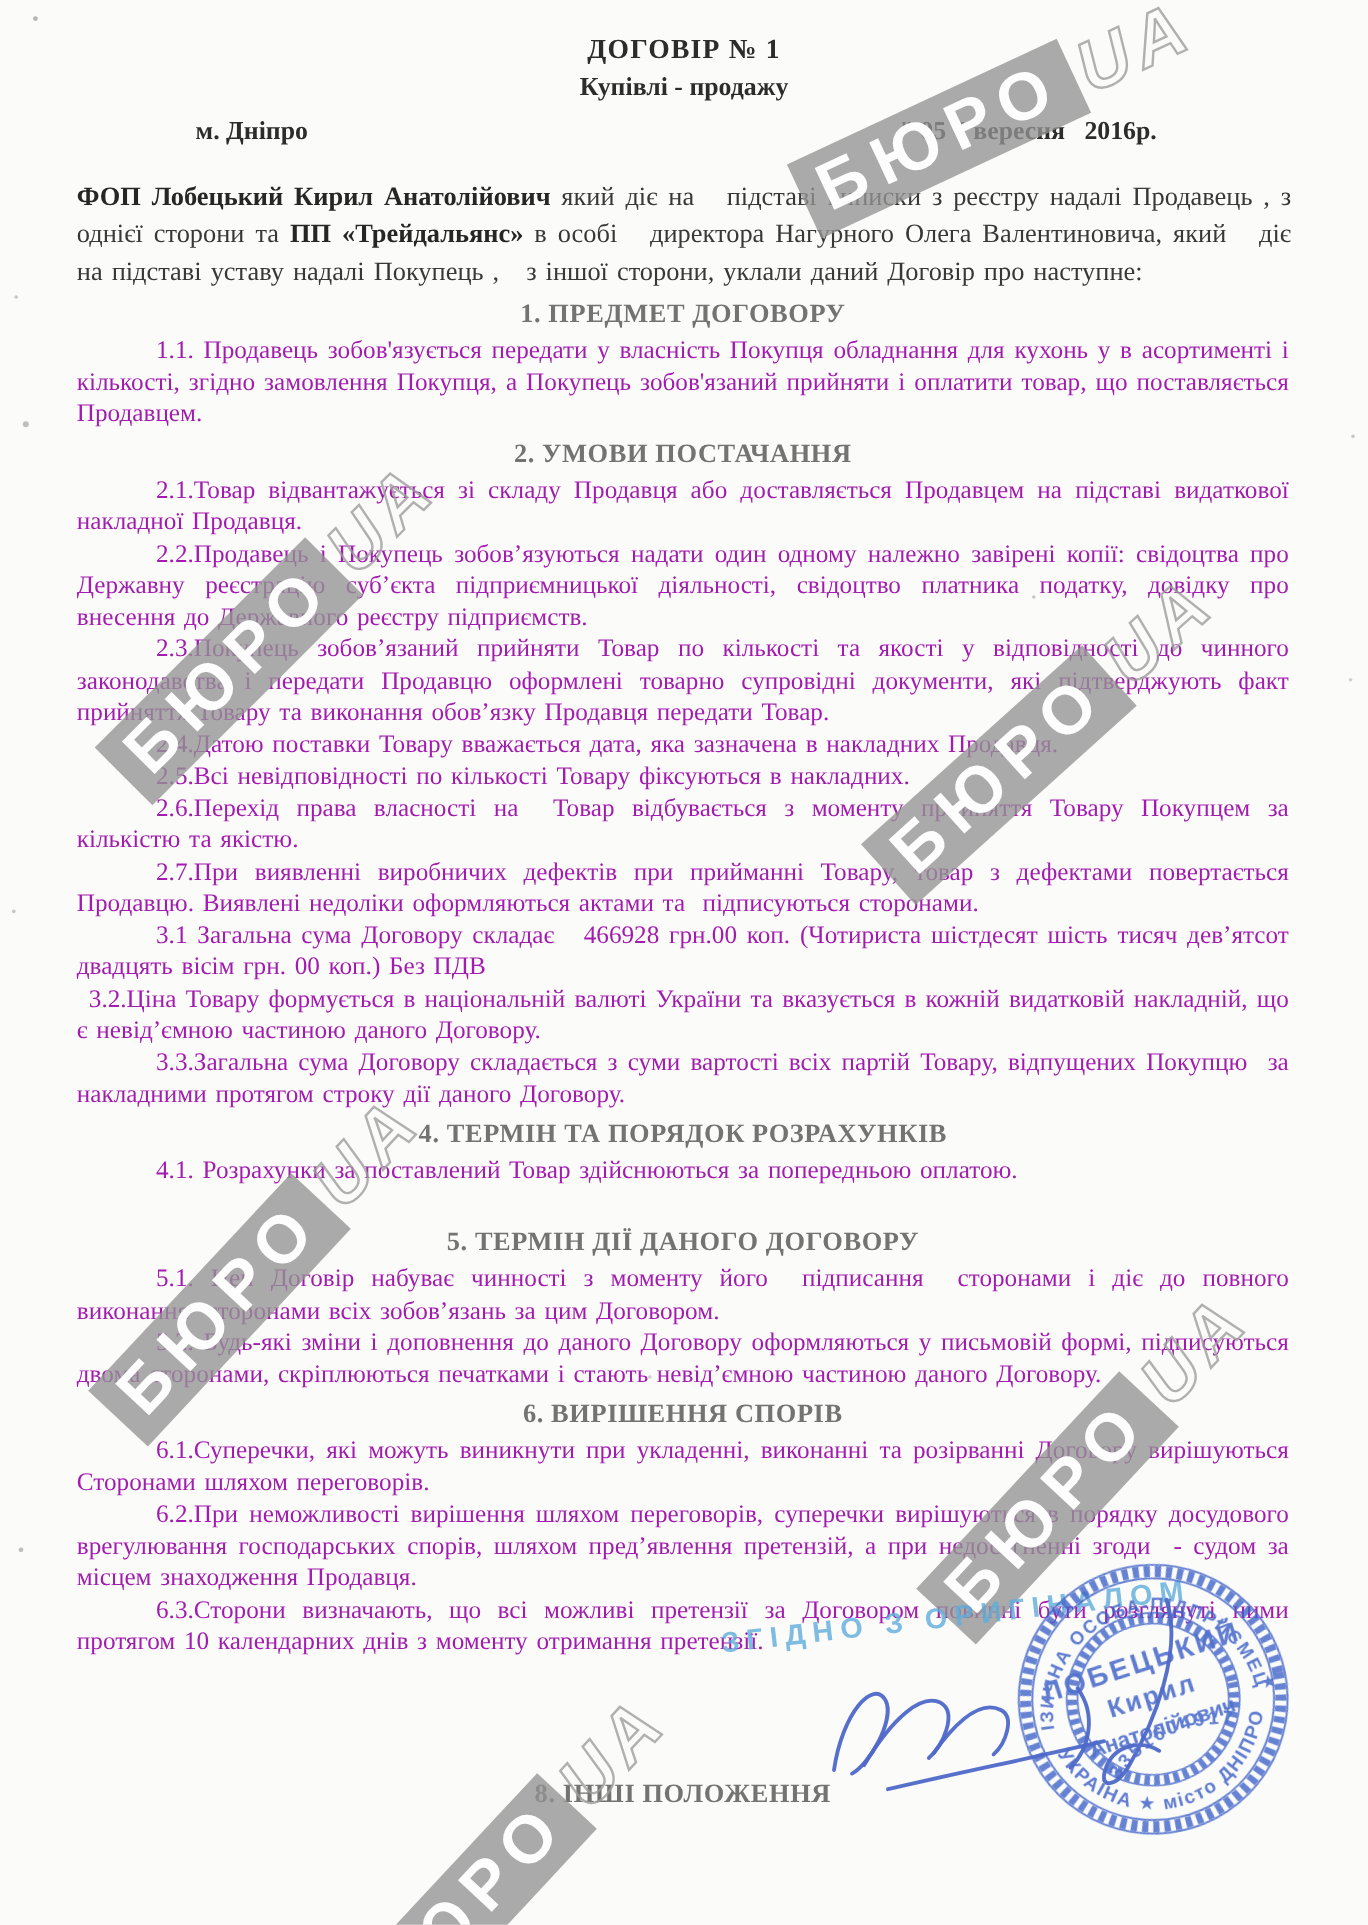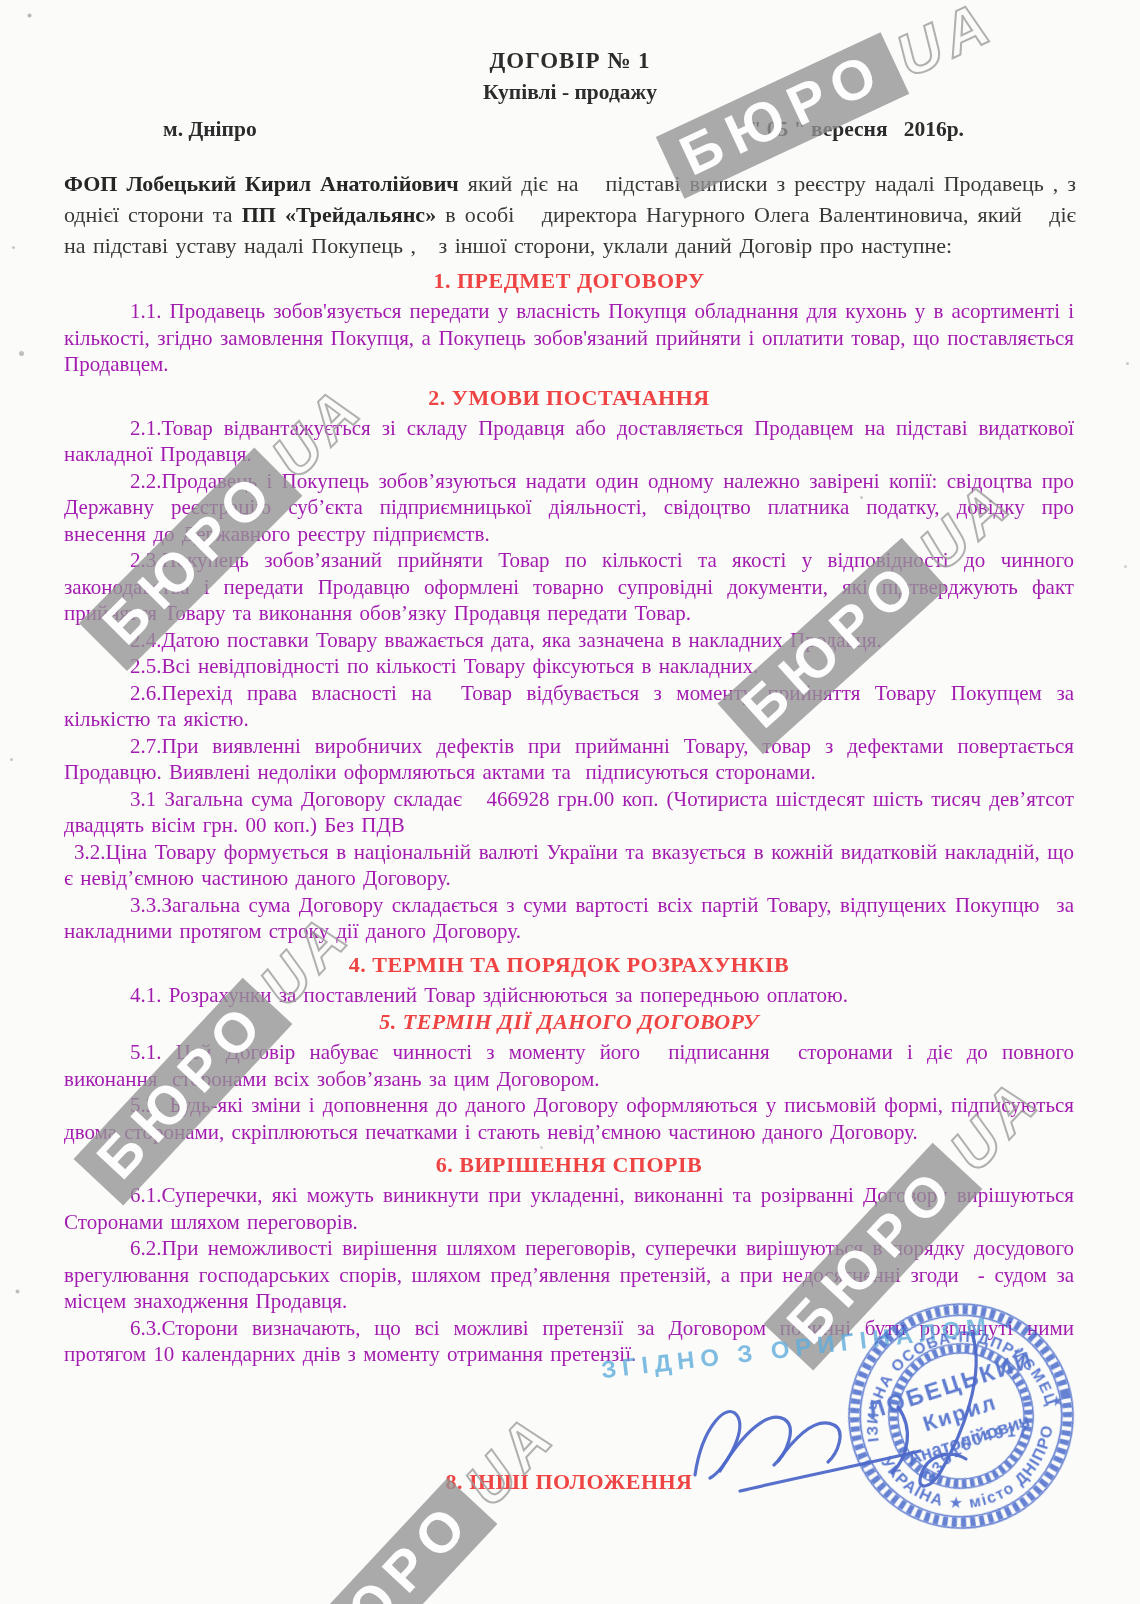--- a/index.html
+++ b/index.html
@@ -4,37 +4,37 @@
 <style>
   html,body{margin:0;padding:0;}
   body{
     width:1140px;height:1604px;overflow:hidden;position:relative;
     background:#fbfbf9;
     font-family:"Liberation Serif","DejaVu Serif",serif;
     color:#3a3a3a;
   }
   .page{position:absolute;inset:0;}
   
-  .title1{margin-top:48px;text-align:center;font-weight:bold;font-size:23px;color:#2c2c2c;letter-spacing:1px;}
+  .title1{margin-top:28px;text-align:center;font-weight:bold;font-size:23px;color:#2c2c2c;letter-spacing:1px;}
   .title2{margin-top:6px;text-align:center;font-weight:bold;font-size:21.5px;color:#2c2c2c;}
   .meta-row{display:flex;margin-top:12px;font-weight:bold;font-size:21.5px;color:#2c2c2c;}
   .meta-row .city{margin-left:163px;}
   .meta-row .date{margin-left:auto;margin-right:176px;}
   
   .preamble{
     margin:26px 64px 0 64px;font-size:22px;line-height:31px;
     text-align:justify;color:#383838;word-spacing:2px;
   }
   .preamble .b{font-weight:bold;color:#262626;}
   #sections{margin:0 66px 0 64px;}
   .section .heading{
-    text-align:center;font-weight:bold;font-size:22px;color:#ef4444;
+    text-align:center;font-weight:bold;font-size:22px;color:#737373;
     margin:6px 0 3px 0;line-height:28px;letter-spacing:.5px;
   }
-  .sec-5 .heading{margin-top:0;font-style:italic;}
+  .sec-5 .heading{margin-top:33px;}
   .sec-7 .heading{margin-top:100px;}
   .para{
     margin:0;font-size:21px;line-height:26.5px;text-align:justify;
     text-indent:66px;color:#a21caf;word-spacing:2px;
   }
   .para.small-indent{text-indent:10px;}
   
   .wm{
     position:absolute;width:430px;height:86px;display:flex;align-items:center;
     pointer-events:none;z-index:5;

